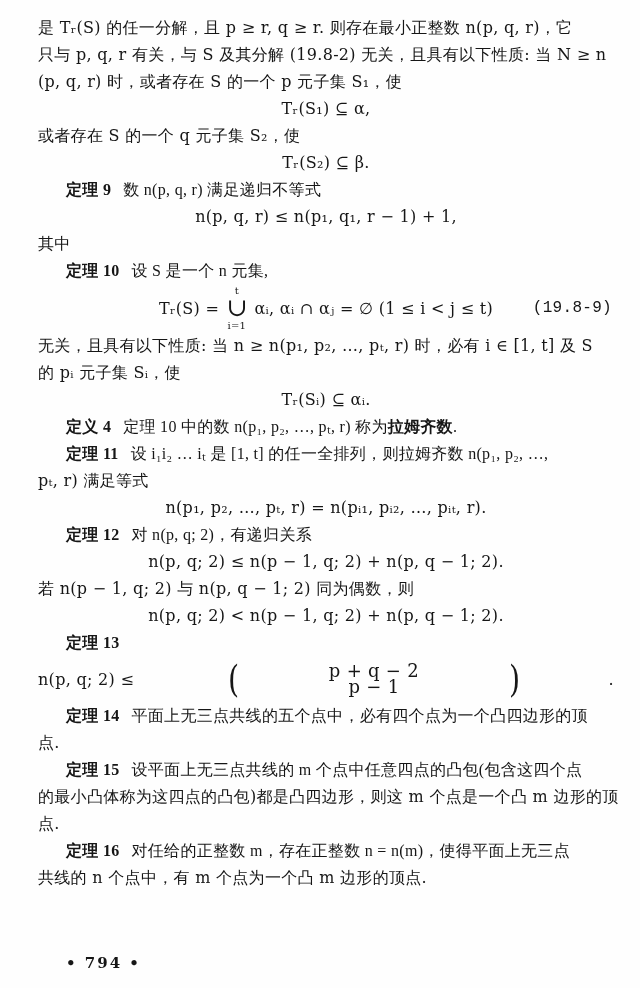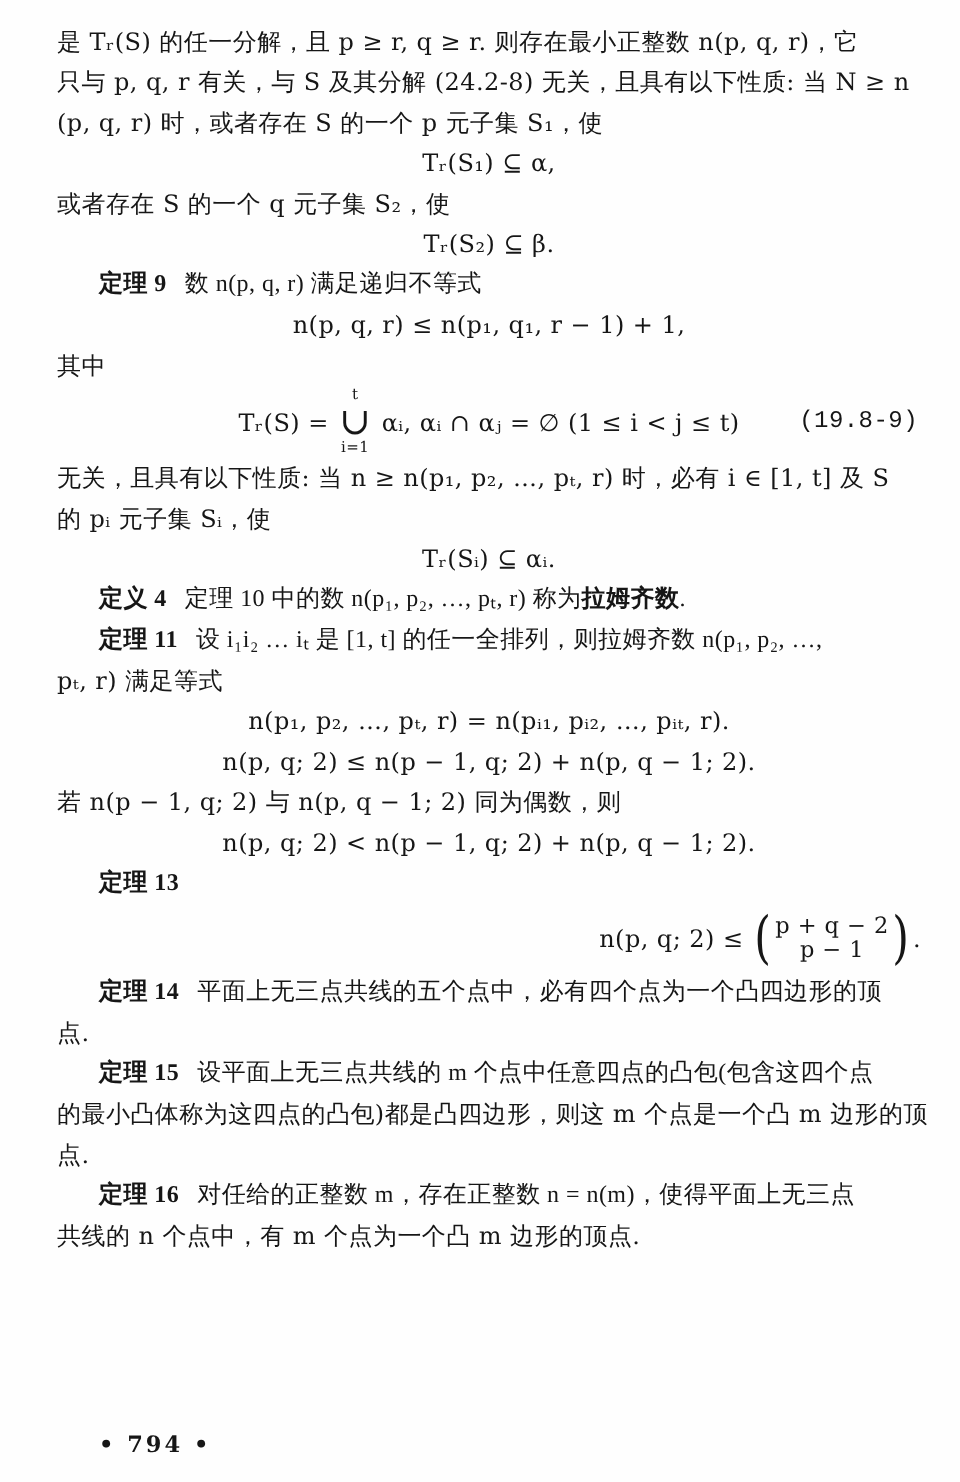--- a/index.html
+++ b/index.html
@@ -20,42 +20,43 @@
   .label{font-weight:bold;margin-right:12px;}
   .boldrun{font-weight:bold;}
   .eqline{position:relative;}
   .eqno{position:absolute;right:2px;top:50%;transform:translateY(-50%);font-family:Liberation Mono, monospace;}
   .union-line{height:48px;display:flex;align-items:center;justify-content:center;}
   .union-line .lhs{margin-right:7px;}
   .union-line .rhs{margin-left:7px;}
   .nary{display:inline-flex;flex-direction:column;align-items:center;line-height:1;}
   .nary .lim{font-size:10px;line-height:11px;}
   .nary .op{font-size:25px;line-height:24px;}
-  .binom-line{height:46px;display:flex;align-items:center;justify-content:flex-end;}
+  .binom-line{height:46px;display:flex;align-items:center;justify-content:space-between;}
   .binom-line .lhs{margin-right:5px;}
   .paren{font-size:38px;font-weight:300;line-height:38px;transform:scaleX(0.75);display:inline-block;}
-  .frac{display:inline-flex;flex-direction:column;align-items:center;font-size:15px;line-height:16px;margin:0 1px;}
+  .frac{display:inline-flex;flex-direction:column;align-items:center;font-size:18px;line-height:16px;margin:0 1px;}
   .footer{position:absolute;left:66px;bottom:16px;font-weight:bold;letter-spacing:2px;font-size:15px;text-align:center;}
 </style>
 </head>
 <body>
 
 <div class="page">
 
   <div class="line">是 Tᵣ(S) 的任一分解，且 p ≥ r, q ≥ r.  则存在最小正整数 n(p, q, r)，它</div>
-  <div class="line">只与 p, q, r 有关，与 S 及其分解 (24.2-8) 无关，且具有以下性质:  当 N ≥ n</div>
+  <div class="line">只与 p, q, r 有关，与 S 及其分解 (19.8-2) 无关，且具有以下性质:  当 N ≥ n</div>
   <div class="line">(p, q, r) 时，或者存在 S 的一个 p 元子集 S₁，使</div>
   <div class="line center">Tᵣ(S₁) ⊆ α,</div>
   <div class="line">或者存在 S 的一个 q 元子集 S₂，使</div>
   <div class="line center">Tᵣ(S₂) ⊆ β.</div>
 
   <div class="line indent"><span class="label">定理 9</span><span>数 n(p, q, r) 满足递归不等式</span></div>
   <div class="line center">n(p, q, r) ≤ n(p₁, q₁, r − 1) + 1,</div>
   <div class="line">其中</div>
 
+  <div class="line indent"><span class="label">定理 10</span><span>设 S 是一个 n 元集,</span></div>
 
   <div class="line union-line eqline">
     <span class="lhs">Tᵣ(S) =</span>
     <span class="nary">
       <span class="lim">t</span>
       <span class="op">∪</span>
       <span class="lim">i=1</span>
     </span>
     <span class="rhs">αᵢ, αᵢ ∩ αⱼ = ∅  (1 ≤ i &lt; j ≤ t)</span>
     <span class="eqno">(19.8-9)</span>
@@ -64,20 +65,21 @@
   <div class="line">无关，且具有以下性质:  当 n ≥ n(p₁, p₂, …, pₜ, r) 时，必有 i ∈ [1, t] 及 S</div>
   <div class="line">的 pᵢ 元子集 Sᵢ，使</div>
   <div class="line center">Tᵣ(Sᵢ) ⊆ αᵢ.</div>
 
   <div class="line indent"><span class="label">定义 4</span><span>定理 10 中的数 n(p₁, p₂, …, pₜ, r) 称为</span><span class="boldrun">拉姆齐数</span><span>.</span></div>
 
   <div class="line indent"><span class="label">定理 11</span><span>设 i₁i₂ … iₜ 是 [1, t] 的任一全排列，则拉姆齐数 n(p₁, p₂, …,</span></div>
   <div class="line">pₜ, r) 满足等式</div>
   <div class="line center">n(p₁, p₂, …, pₜ, r) = n(pᵢ₁, pᵢ₂, …, pᵢₜ, r).</div>
 
+  <div class="line indent"><span class="label">定理 12</span><span>对 n(p, q; 2)，有递归关系</span></div>
   <div class="line center">n(p, q; 2) ≤ n(p − 1, q; 2) + n(p, q − 1; 2).</div>
   <div class="line">若 n(p − 1, q; 2) 与 n(p, q − 1; 2) 同为偶数，则</div>
   <div class="line center">n(p, q; 2) &lt; n(p − 1, q; 2) + n(p, q − 1; 2).</div>
 
   <div class="line indent"><span class="label">定理 13</span><span></span></div>
 
   <div class="line binom-line">
     <span class="lhs">n(p, q; 2) ≤</span>
     <span class="paren">(</span>
     <span class="frac">

